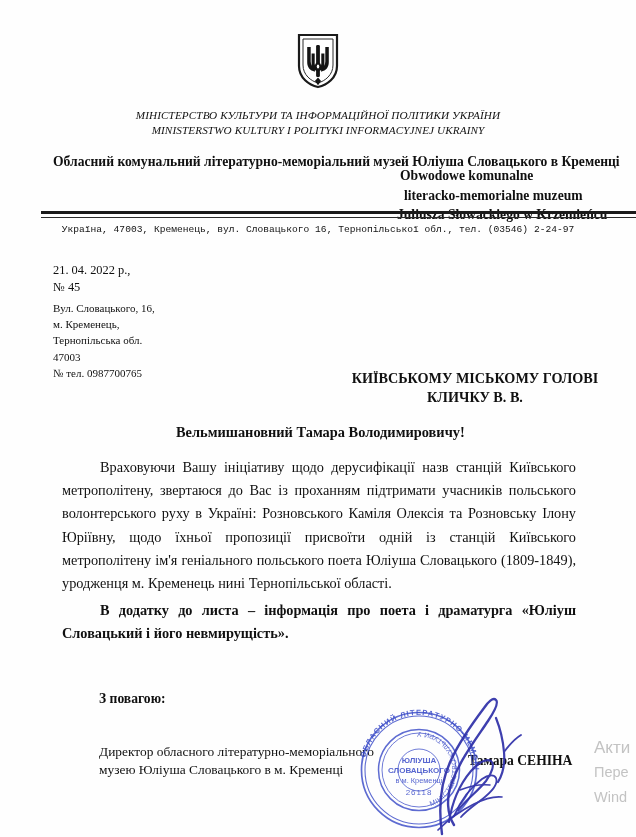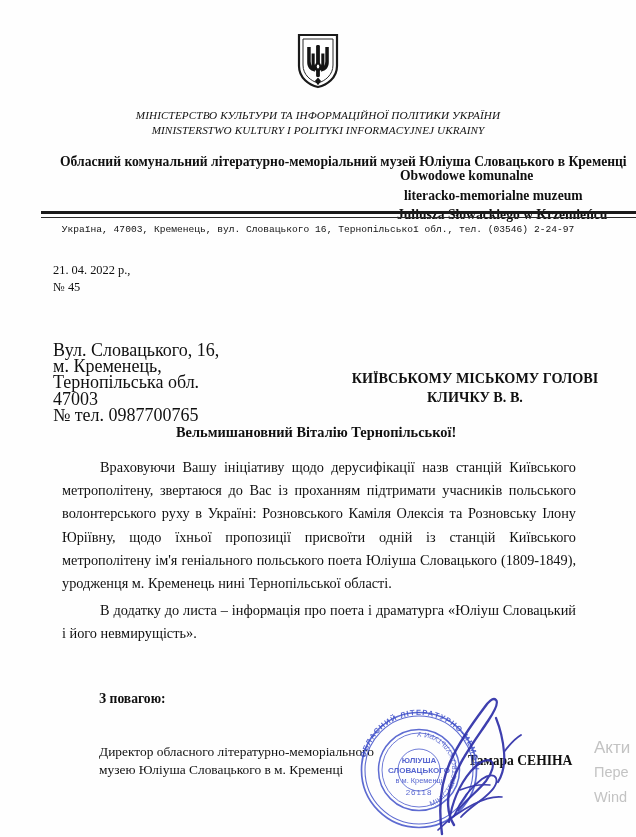--- a/index.html
+++ b/index.html
@@ -61,21 +61,21 @@
     height: 58px;
   }
   .org-col {
     position: absolute;
     top: 0;
     font-weight: bold;
     font-size: 13.6px;
     line-height: 19.5px;
     white-space: nowrap;
   }
-  .org-ua { left: 60px; text-align: right; }
+  .org-ua { left: 53px; text-align: right; }
   .org-pl { left: 400px; text-align: left; margin-top: 14px; }
   .org-pl .ln { display: block; }
   .org-pl .ln2 { margin-left: 4px; }
   .org-pl .ln3 { margin-left: -3px; }
 
   
   .rule-thick {
     position: absolute;
     left: 41px;
     right: 0px;
@@ -113,23 +113,22 @@
     top: 262px;
     font-size: 12.4px;
     line-height: 16.5px;
   }
 
   
   .addrbox {
     position: absolute;
     left: 53px;
     top: 300px;
-    font-size: 18px;
+    font-size: 11px;
     line-height: 16.2px;
-    margin-top: 42px;
   }
 
   
   .addressee {
     position: absolute;
     left: 330px;
     top: 369px;
     width: 290px;
     text-align: center;
     font-weight: bold;
@@ -156,21 +155,21 @@
     font-size: 14.3px;
     line-height: 23.2px;
     text-align: justify;
   }
   .body p {
     margin: 0 0 4px 0;
     text-indent: 38px;
     text-align: justify;
     text-justify: inter-word;
   }
-  .body p:last-child { margin-bottom: 3px; }
+  .body p:last-child { margin-bottom: 3px; font-weight: bold; }
 
   
   .closing {
     position: absolute;
     left: 99px;
     top: 691px;
     font-weight: bold;
     font-size: 13.6px;
   }
   .sign-role {
@@ -284,21 +283,21 @@
     <div>Тернопільська обл.</div>
     <div>47003</div>
     <div>№ тел. 0987700765</div>
   </div>
 
   <div class="addressee">
     <div>КИЇВСЬКОМУ МІСЬКОМУ ГОЛОВІ</div>
     <div>КЛИЧКУ  В. В.</div>
   </div>
 
-  <div class="salutation">Вельмишановний Віталію Тернопільської!</div>
+  <div class="salutation">Вельмишановний Тамара Володимировичу!</div>
 
   <div class="body">
     <p>Враховуючи Вашу ініціативу щодо дерусифікації назв станцій Київського метрополітену, звертаюся до Вас із проханням підтримати учасників польського волонтерського руху в Україні: Розновського Каміля Олексія та Розновську Ілону Юріївну, щодо їхньої пропозиції присвоїти одній із станцій Київського метрополітену ім'я геніального польського поета Юліуша Словацького (1809-1849), уродженця м. Кременець нині Тернопільської області.</p>
     <p>В додатку до листа – інформація про поета і драматурга «Юліуш Словацький і його невмирущість».</p>
   </div>
 
   <div class="closing">З повагою:</div>
 
   <div class="sign-role">
     <div>Директор обласного літературно-меморіального</div>

